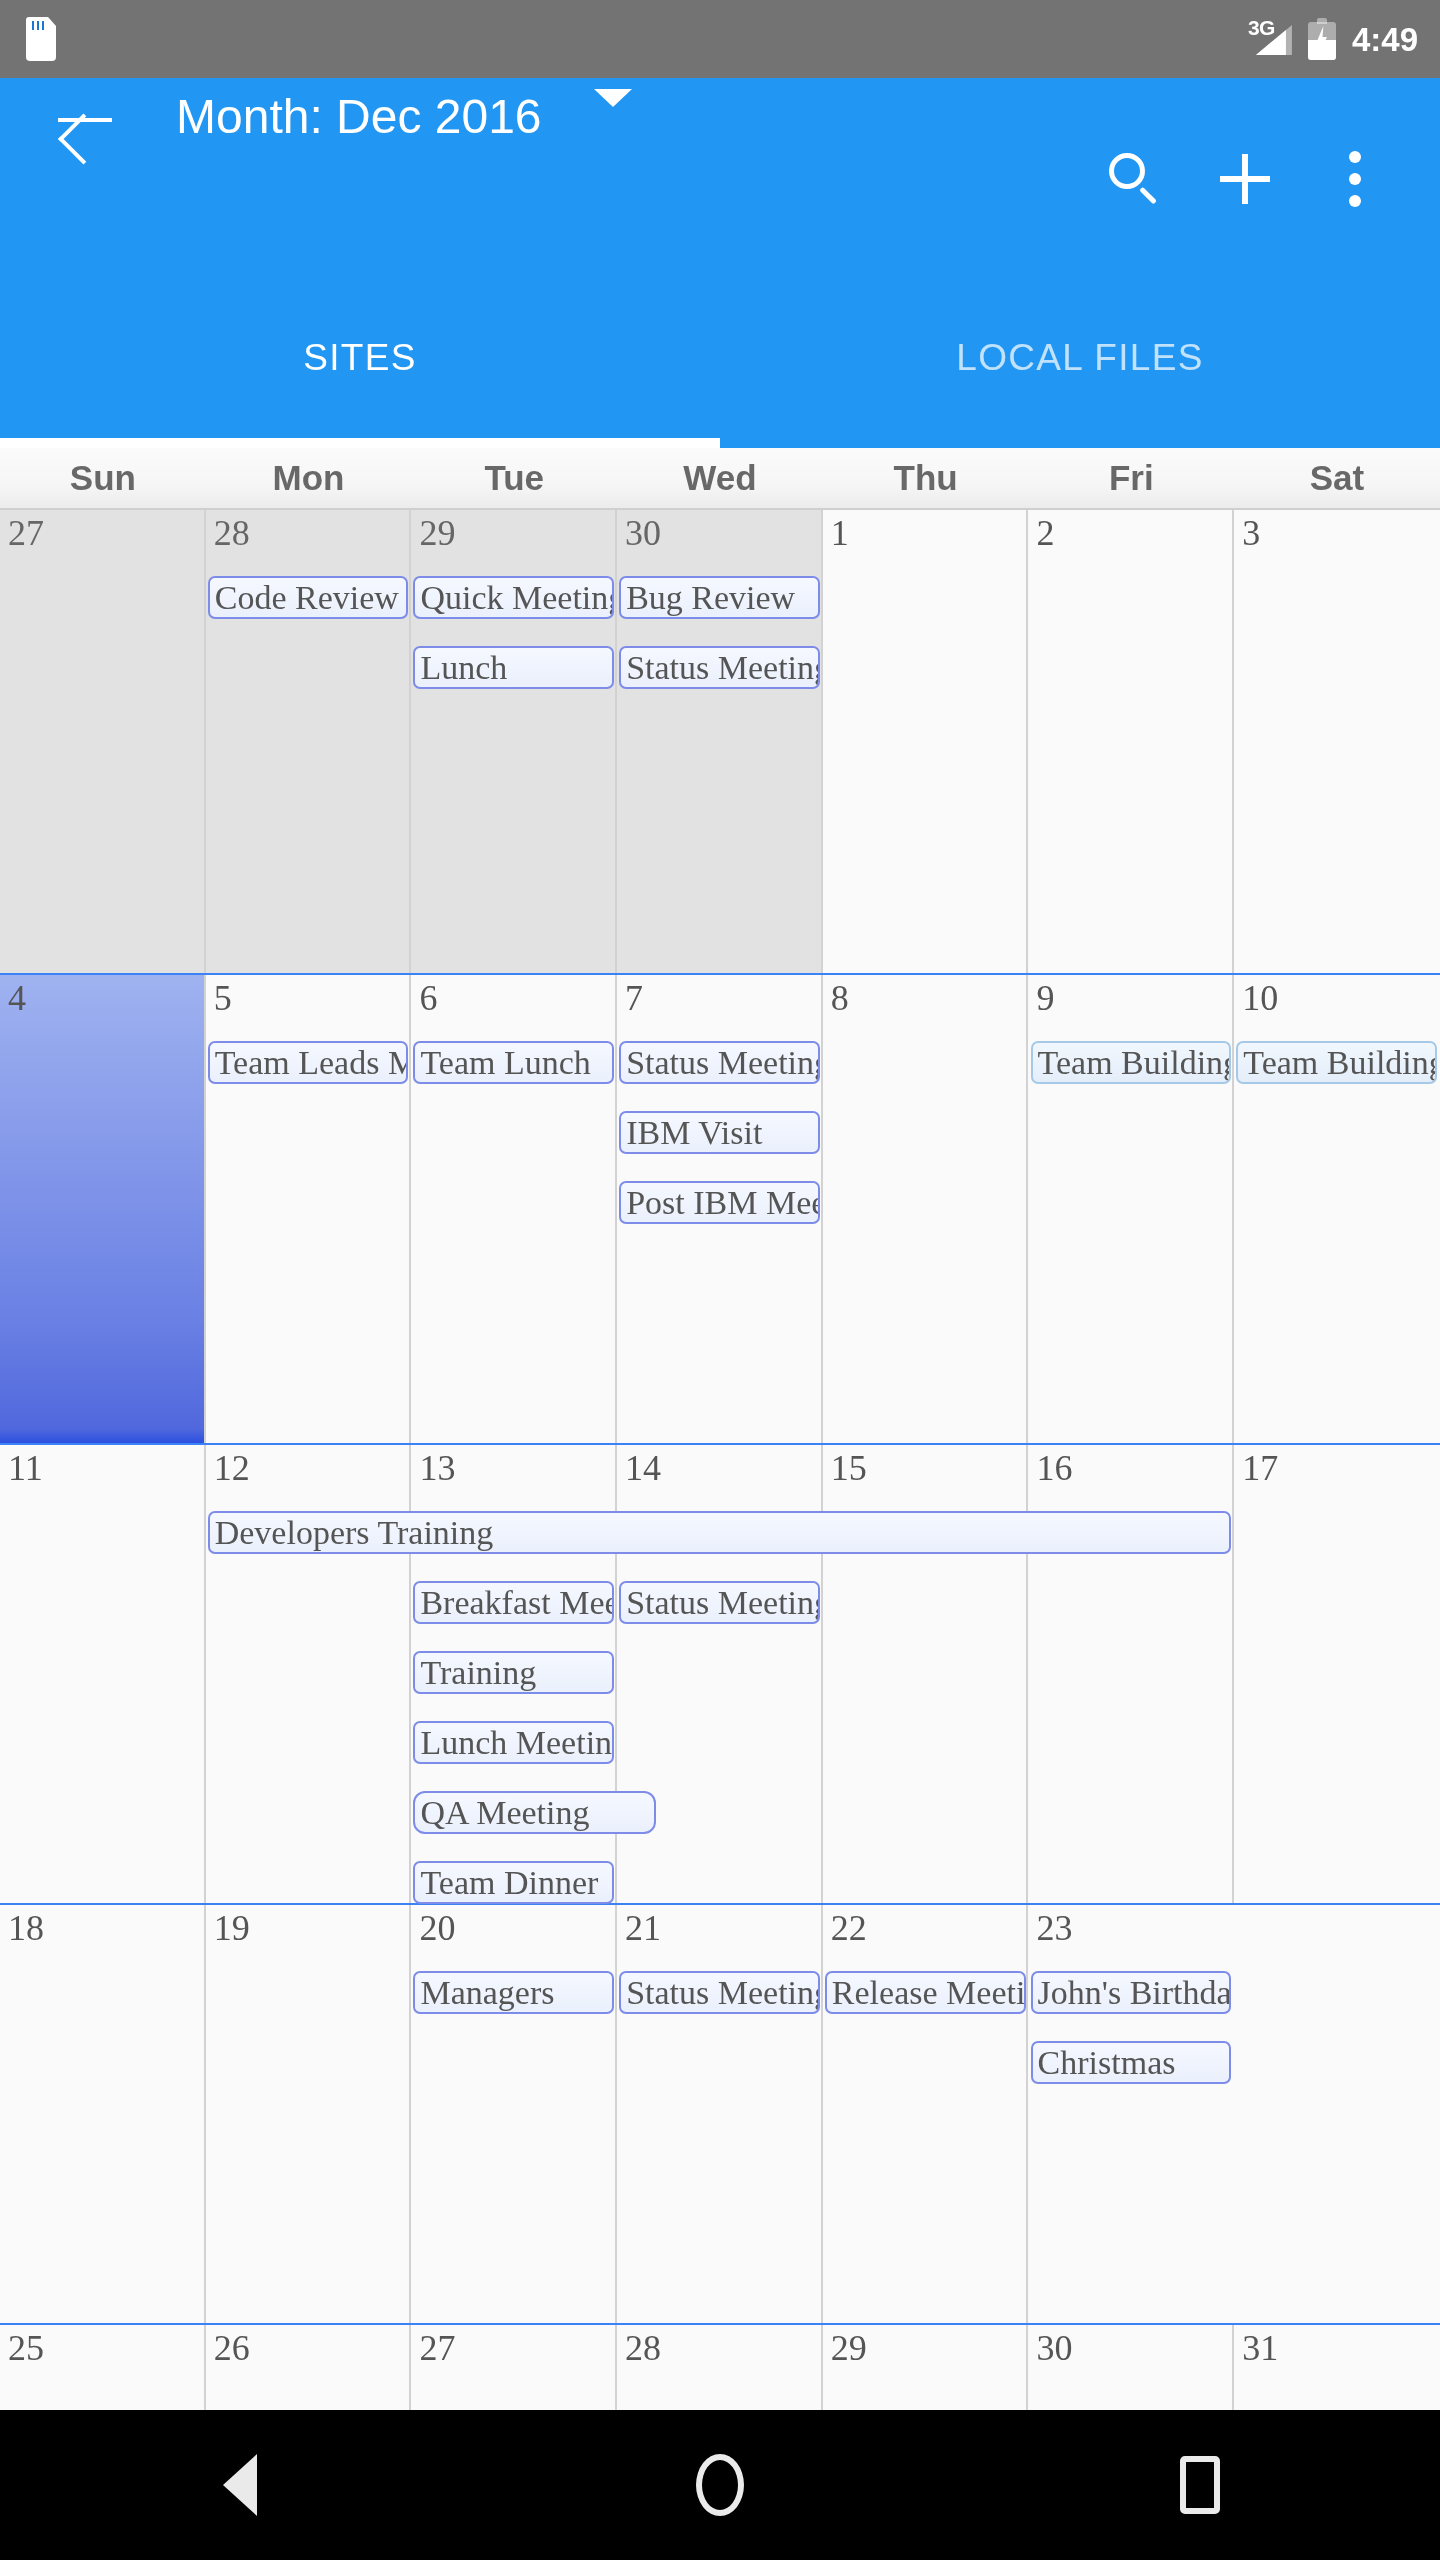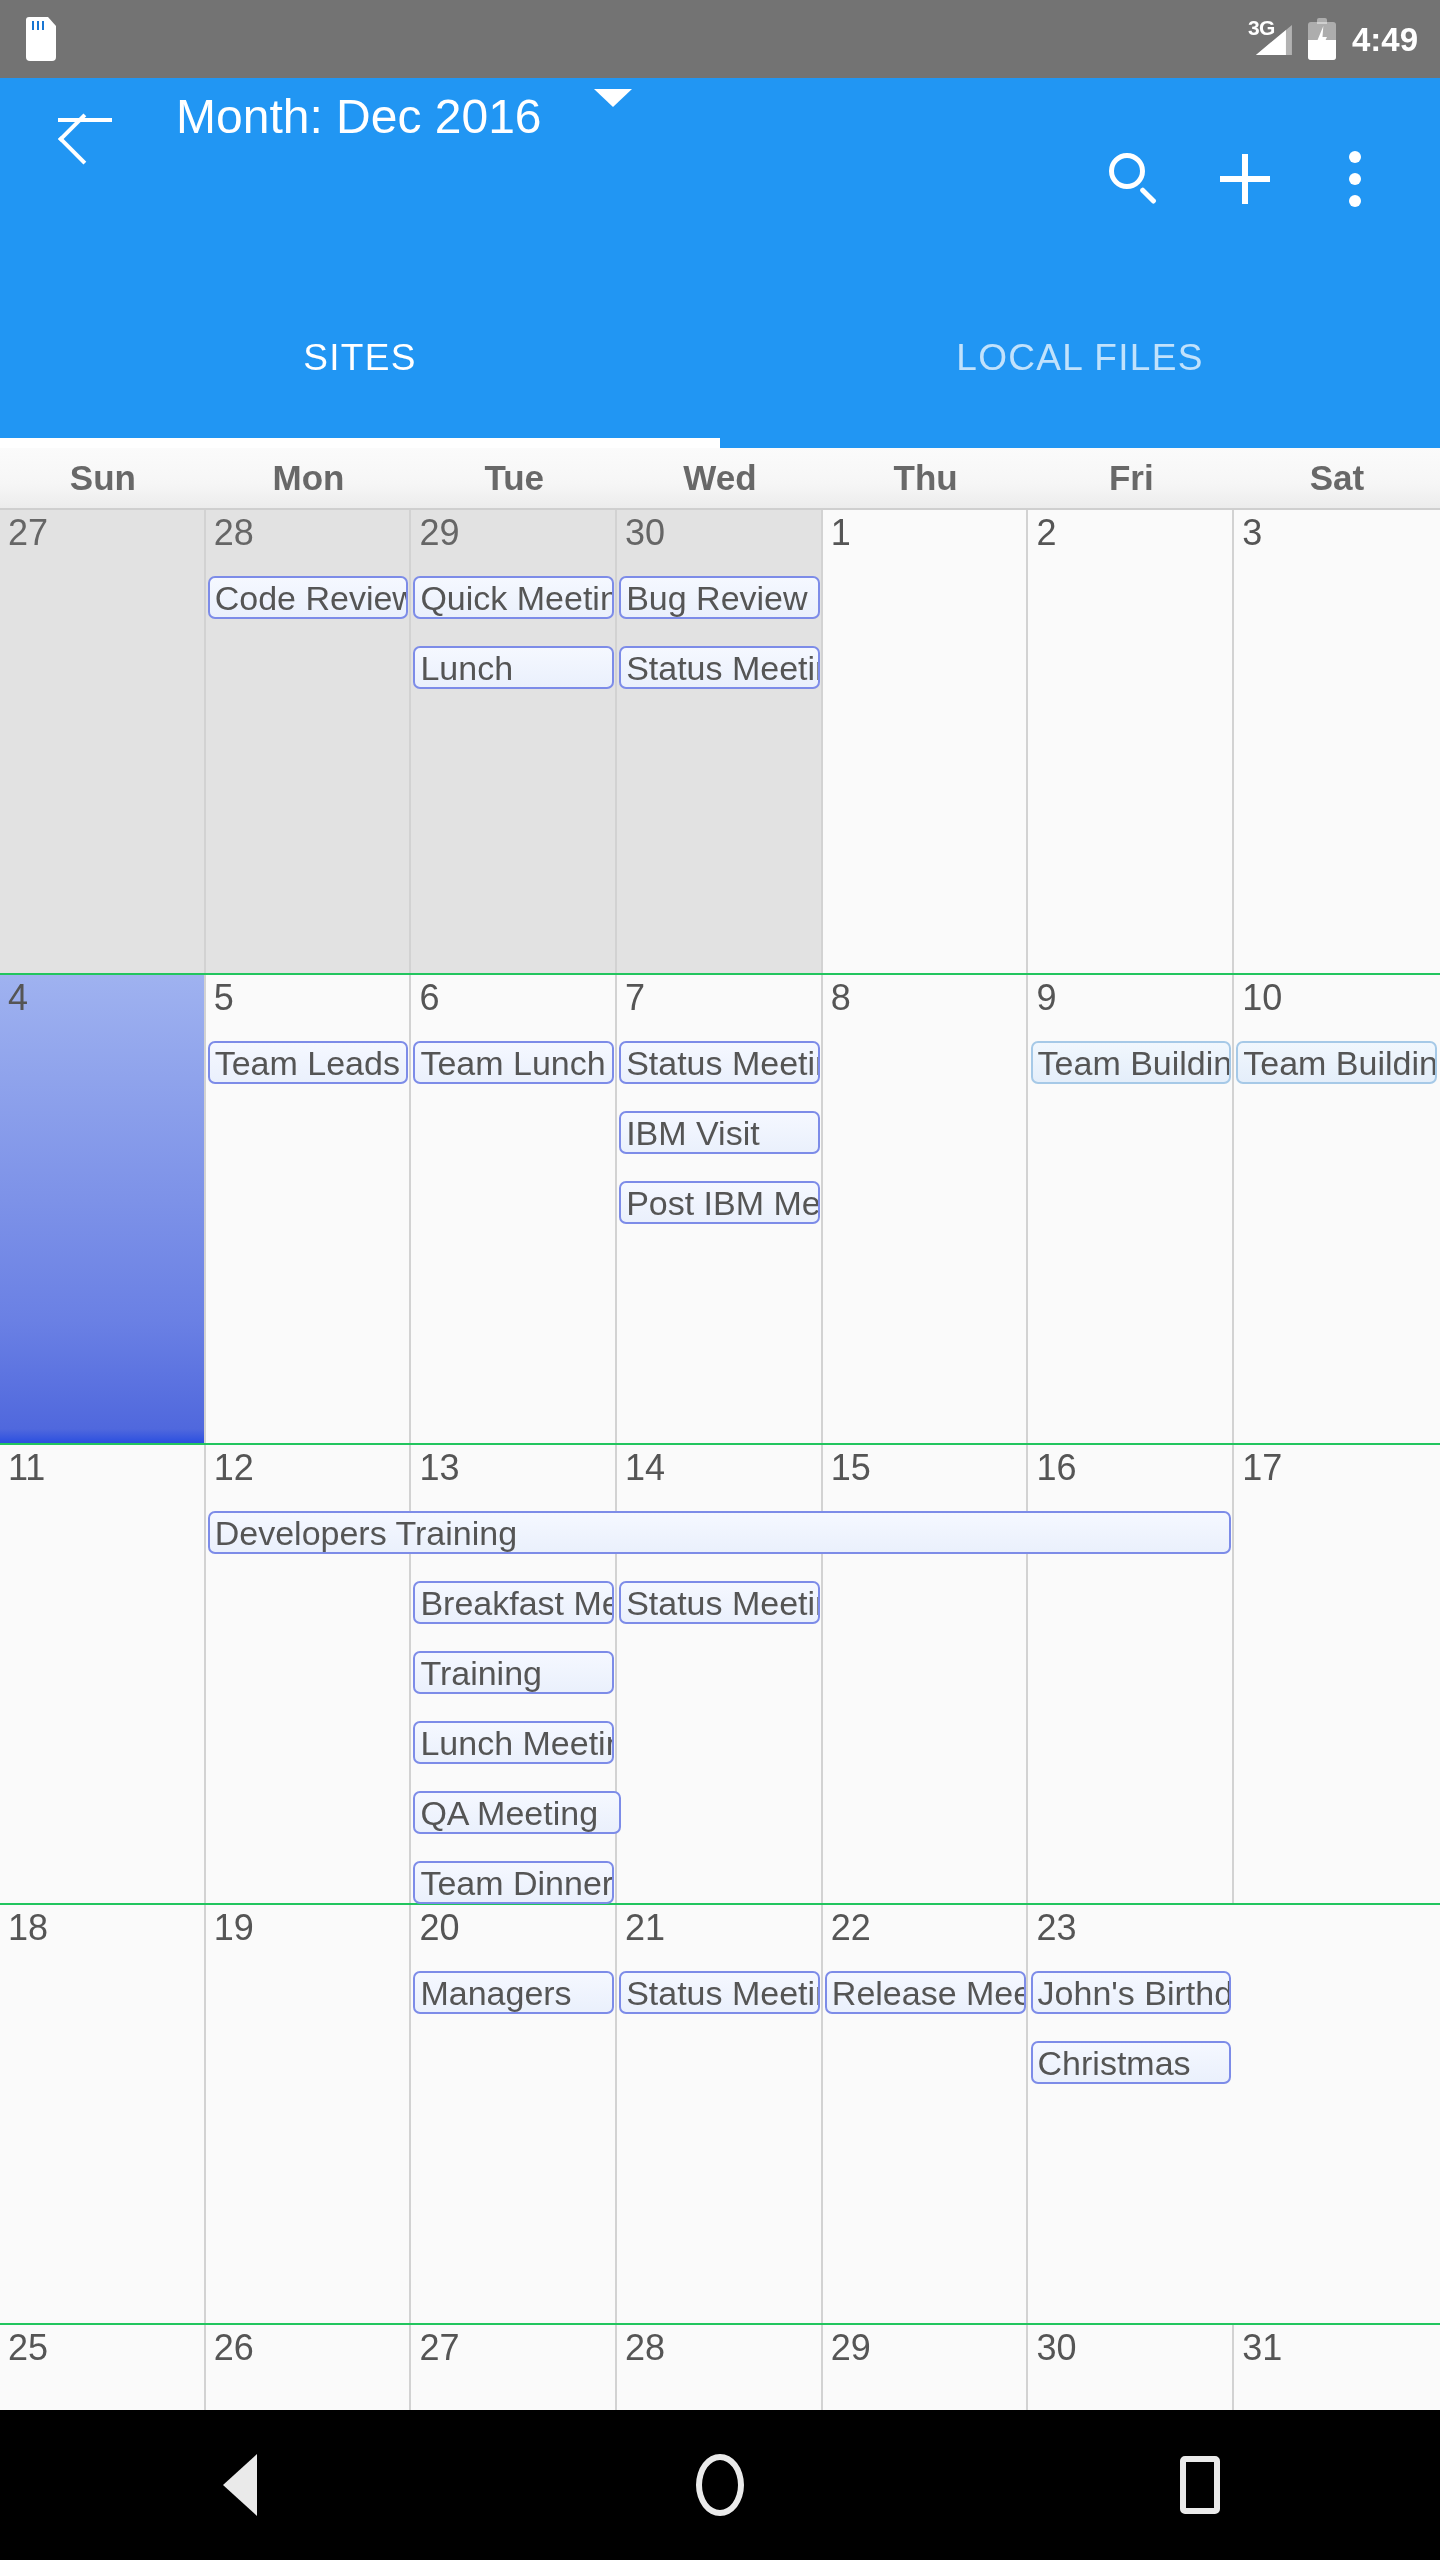--- a/index.html
+++ b/index.html
@@ -201,21 +201,22 @@
   .cal {
     position: absolute; top: 510px; left: 0;
     width: 1440px; height: 1900px;
     background: #fafafa;
     overflow: hidden;
   }
   .week {
     position: relative;
     width: 1440px;
     box-sizing: border-box;
-    border-bottom: 2px solid #22c55e;
+    border-bottom: 2px solid #3b82f6;
+    font-family: Liberation Serif, serif;
   }
   .week-cells {
     position: absolute; left: 0; top: 0;
     width: 1440px; height: 100%;
     display: flex;
   }
   .cell {
     width: 205.7px; height: 100%;
     box-sizing: border-box;
     border-right: 2px solid #d2d2d2;
@@ -448,21 +449,21 @@
         <div class="cell">
           <div class="daynum">17</div>
         </div>
       </div>
       <div class="chips">
         <div class="chip" style="left: 207.714px; width: 1023.57px; top: 66px;">Developers Training</div>
         <div class="chip" style="left: 413.429px; width: 200.714px; top: 136px;">Breakfast Meeting</div>
         <div class="chip" style="left: 619.143px; width: 200.714px; top: 136px;">Status Meeting</div>
         <div class="chip" style="left: 413.429px; width: 200.714px; top: 206px;">Training</div>
         <div class="chip" style="left: 413.429px; width: 200.714px; top: 276px;">Lunch Meeting</div>
-        <div class="chip" style="left: 413.429px; width: 208px; top: 346px;">QA Meeting</div>
+        <div class="chip" style="left: 413.429px; width: 243px; top: 346px; border-radius: 12px;">QA Meeting</div>
         <div class="chip" style="left: 413.429px; width: 200.714px; top: 416px;">Team Dinner</div>
       </div>
     </div>
     <div class="week" style="height: 420px;">
       <div class="week-cells">
         <div class="cell">
           <div class="daynum">18</div>
         </div>
         <div class="cell">
           <div class="daynum">19</div>

